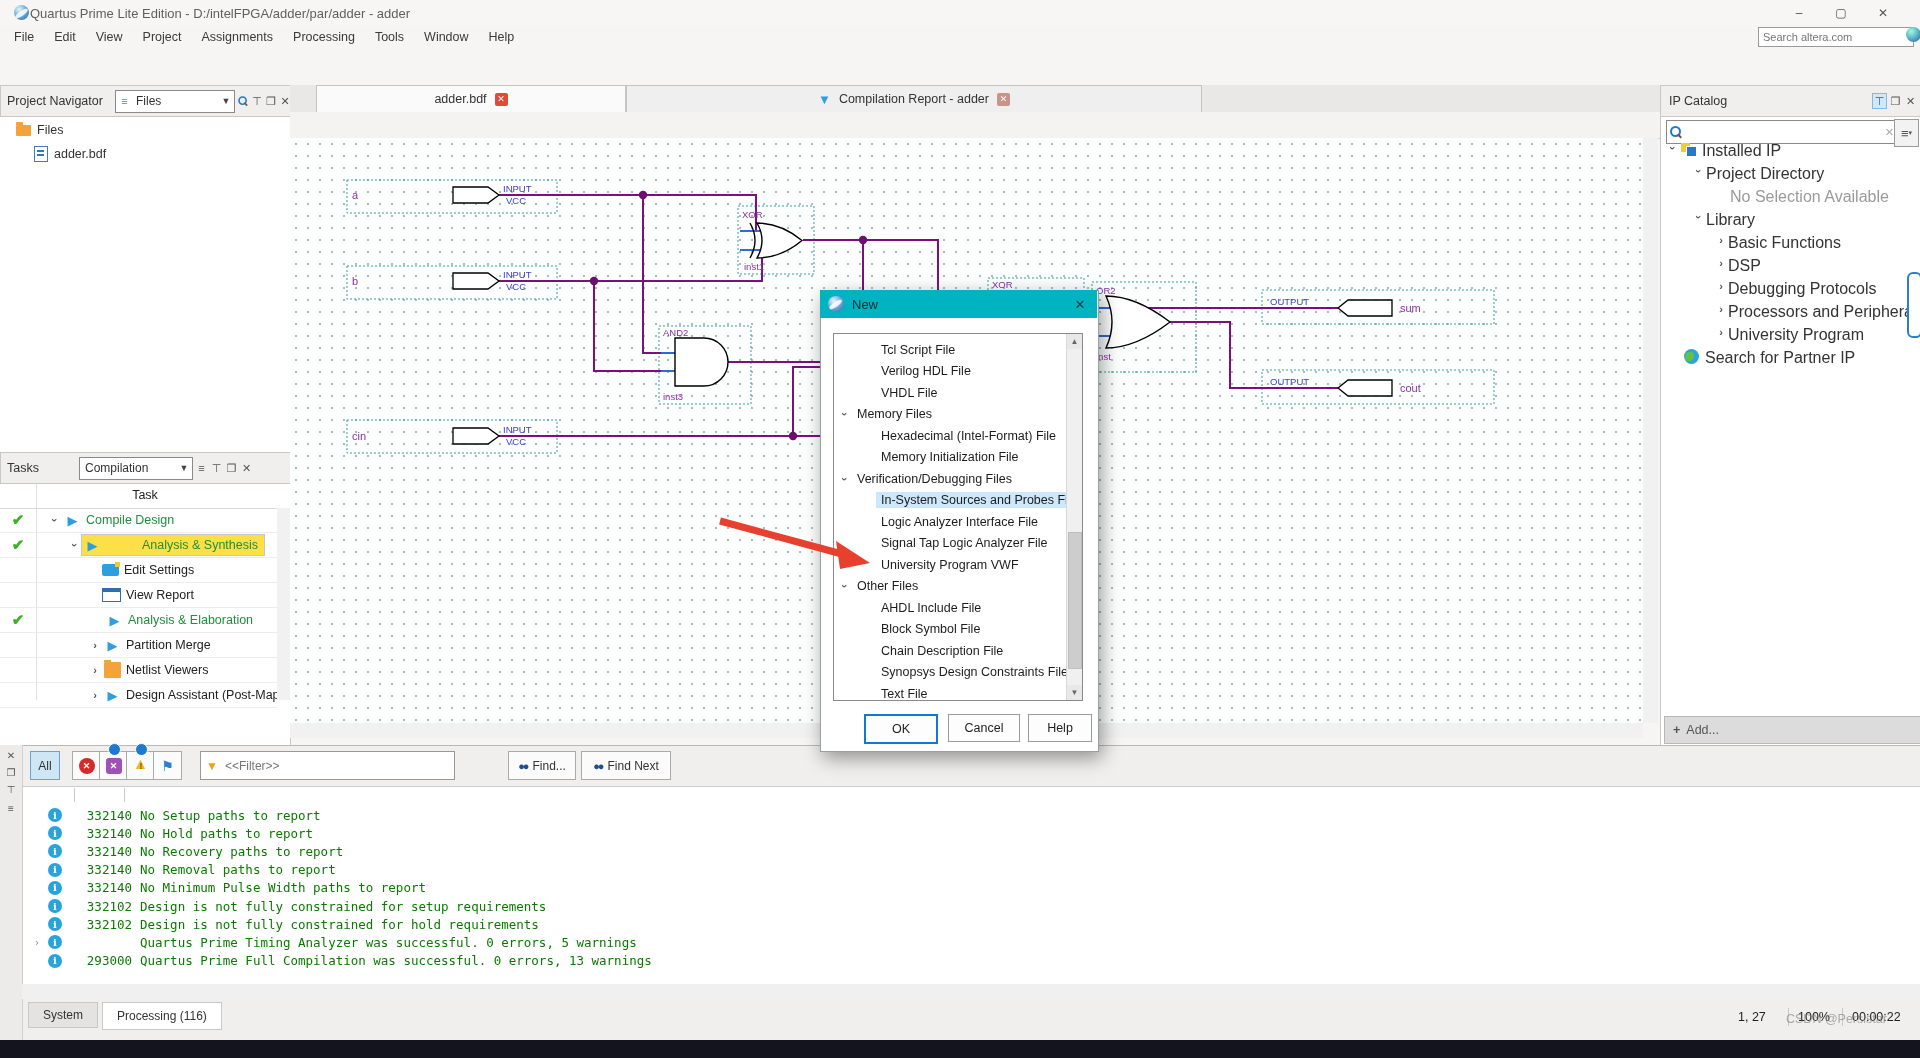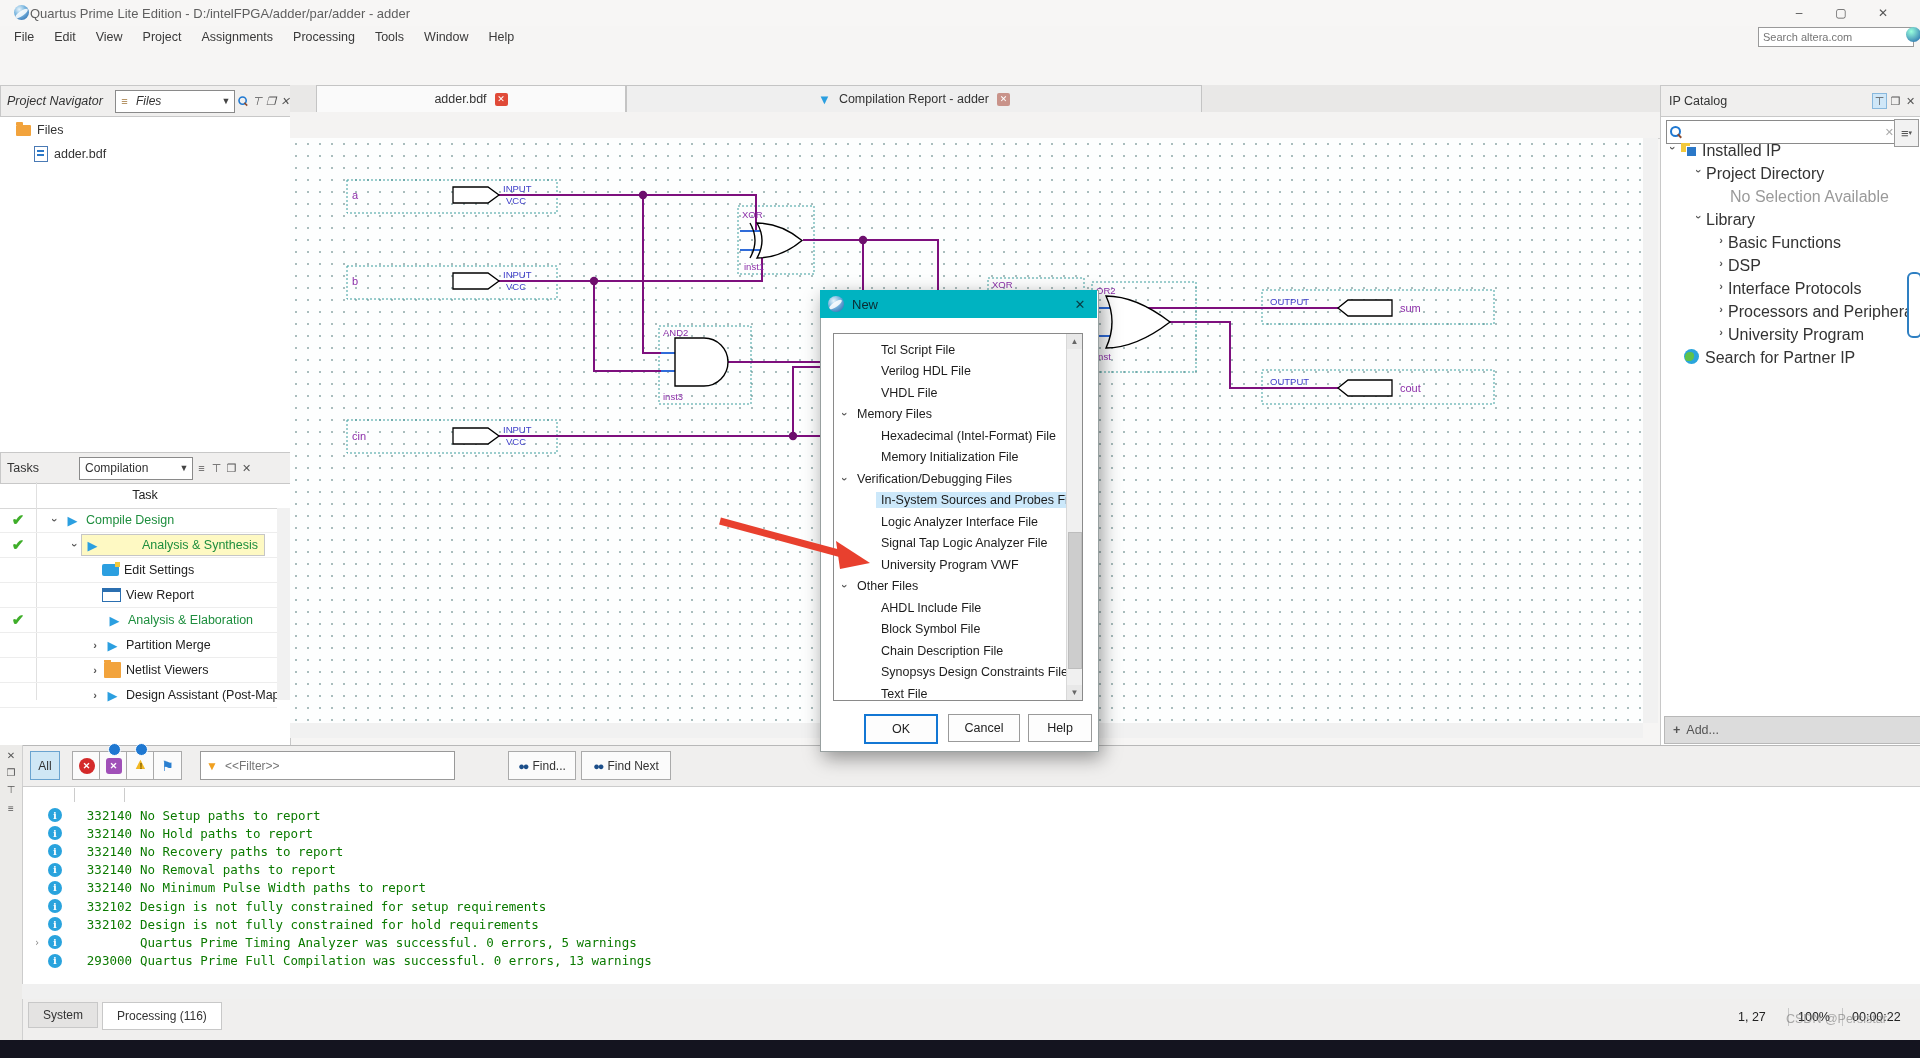--- a/index.html
+++ b/index.html
@@ -60,39 +60,39 @@
   .lens::before{content:"";position:absolute;width:7px;height:7px;border:2px solid #1f78d1;border-radius:50%;left:0;top:0;}
   .lens::after{content:"";position:absolute;width:5px;height:2px;background:#8a4a2f;transform:rotate(45deg);left:7px;top:9px;}
   .fold{width:15px;height:11px;background:#f2a33c;border-radius:1px;position:relative;display:inline-block;}
   .fold::before{content:"";position:absolute;top:-3px;left:0;width:7px;height:3px;background:#f2a33c;border-radius:1px 1px 0 0;}
   .exp{width:14px;display:inline-flex;justify-content:center;color:#555;font-weight:bold;font-size:11px;flex:0 0 14px;}
   .exp::before{content:"›";}
   .exp.d{transform:rotate(90deg);}
   .chk{color:#3fae2a;font-weight:bold;font-size:15px;}
   
   #pn{left:0;top:85px;width:290px;height:367px;background:#fff;border-right:1px solid #c8c8c8;}
-  #pn-head{left:0;top:85px;width:290px;height:30px;font-style:italic;}
+  #pn-head{left:0;top:85px;width:290px;height:30px;}
   #pn-head .ttl{padding-left:6px;flex:0 0 108px;}
   .pnrow{display:flex;align-items:center;height:24px;}
   .bdficon{width:12px;height:14px;background:#fff;border:1px solid #4a7ab5;position:relative;display:inline-block;}
   .bdficon::before{content:"";position:absolute;left:2px;top:3px;width:7px;height:2px;background:#2b78c8;box-shadow:0 4px 0 #2b78c8;}
   
   #tasks{left:0;top:452px;width:290px;height:293px;background:#fff;border-right:1px solid #c8c8c8;}
   #tasks-head{left:0;top:452px;width:290px;height:30px;}
   #tasks-head .ttl{padding-left:6px;flex:0 0 72px;}
   #task-colhead{left:0;top:482px;width:290px;height:26px;border-bottom:1px solid #d8d8d8;display:flex;align-items:center;justify-content:center;color:#222;}
   #task-vline{left:36px;top:482px;width:1px;height:218px;background:#e0e0e0;}
   #task-rows{left:0;top:508px;width:277px;}
   .trow{display:flex;align-items:center;height:24px;border-bottom:1px solid #ededed;position:relative;}
   .trow .ckc{flex:0 0 36px;display:flex;justify-content:center;}
   .sp{flex:0 0 0;}
   .sp.ind1{flex-basis:12px;} .sp.ind2{flex-basis:32px;} .sp.ind3{flex-basis:64px;}
   .sp.ind4{flex-basis:68px;} .sp.ind5{flex-basis:52px;}
   .grp{display:flex;align-items:center;gap:5px;padding:2px 6px 2px 2px;white-space:nowrap;overflow:hidden;}
-  .trow.sel .grp{background:#fef9c3;outline:1px solid #c6c6c6;gap:41px;}
+  .trow.sel .grp{background:#fde047;outline:1px solid #c6c6c6;gap:41px;}
   .trow .lab{font-size:12.5px;color:#222;}
   .trow.green .lab{color:#1e8e3e;}
   .tico{width:17px;height:16px;display:flex;align-items:center;justify-content:center;flex:0 0 17px;}
   .tp::before{content:"▶";color:#2b9fe0;font-size:13px;}
   .ic-set{width:15px;height:12px;background:#2b9fe0;border-radius:2px;position:relative;}
   .ic-set::after{content:"";position:absolute;width:5px;height:5px;background:#f3c93c;right:-1px;top:-2px;}
   .ic-rep{width:15px;height:12px;border:1px solid #2b6fb0;background:linear-gradient(#2b6fb0 3px,#fff 3px);}
   .sb-v{background:#f1f1f1;}
   
   #tabbar{left:290px;top:85px;width:1370px;height:27px;background:#e9e8e7;border-bottom:1px solid #c4c4c4;}
@@ -590,21 +590,21 @@
       <div class="iprow">
         <span class="sp s2"></span>
         <span class="exp r"></span>
 
         <span style="white-space:nowrap;">DSP</span>
       </div>
       <div class="iprow">
         <span class="sp s2"></span>
         <span class="exp r"></span>
 
-        <span style="white-space:nowrap;">Interface Protocols</span>
+        <span style="white-space:nowrap;">Debugging Protocols</span>
       </div>
       <div class="iprow">
         <span class="sp s2"></span>
         <span class="exp r"></span>
 
         <span style="white-space:nowrap;">Processors and Peripherals</span>
       </div>
       <div class="iprow">
         <span class="sp s2"></span>
         <span class="exp r"></span>

